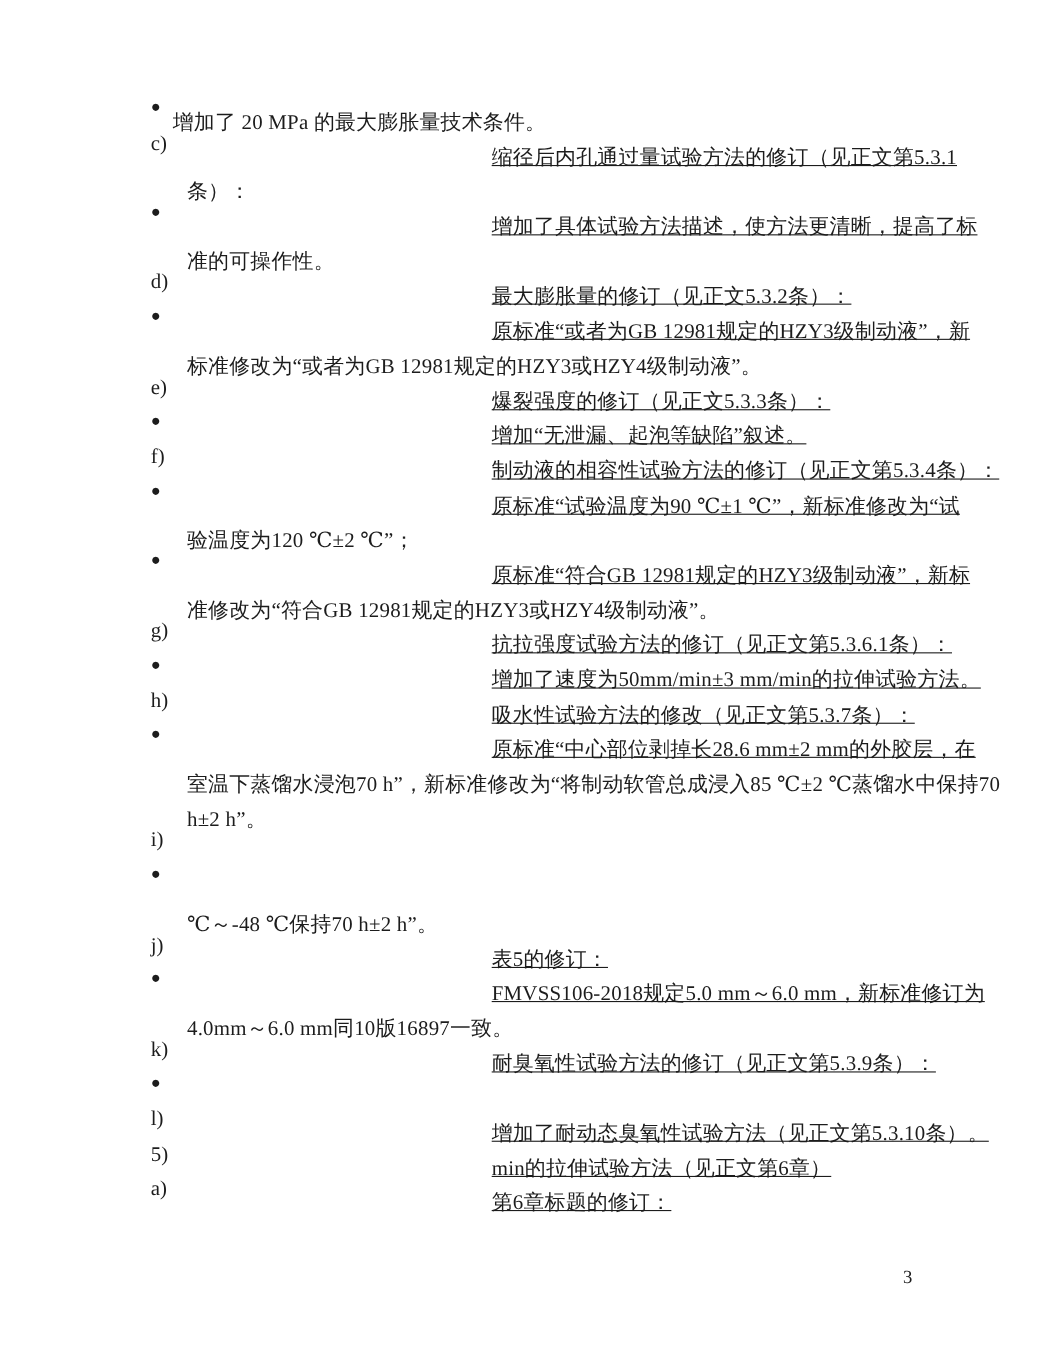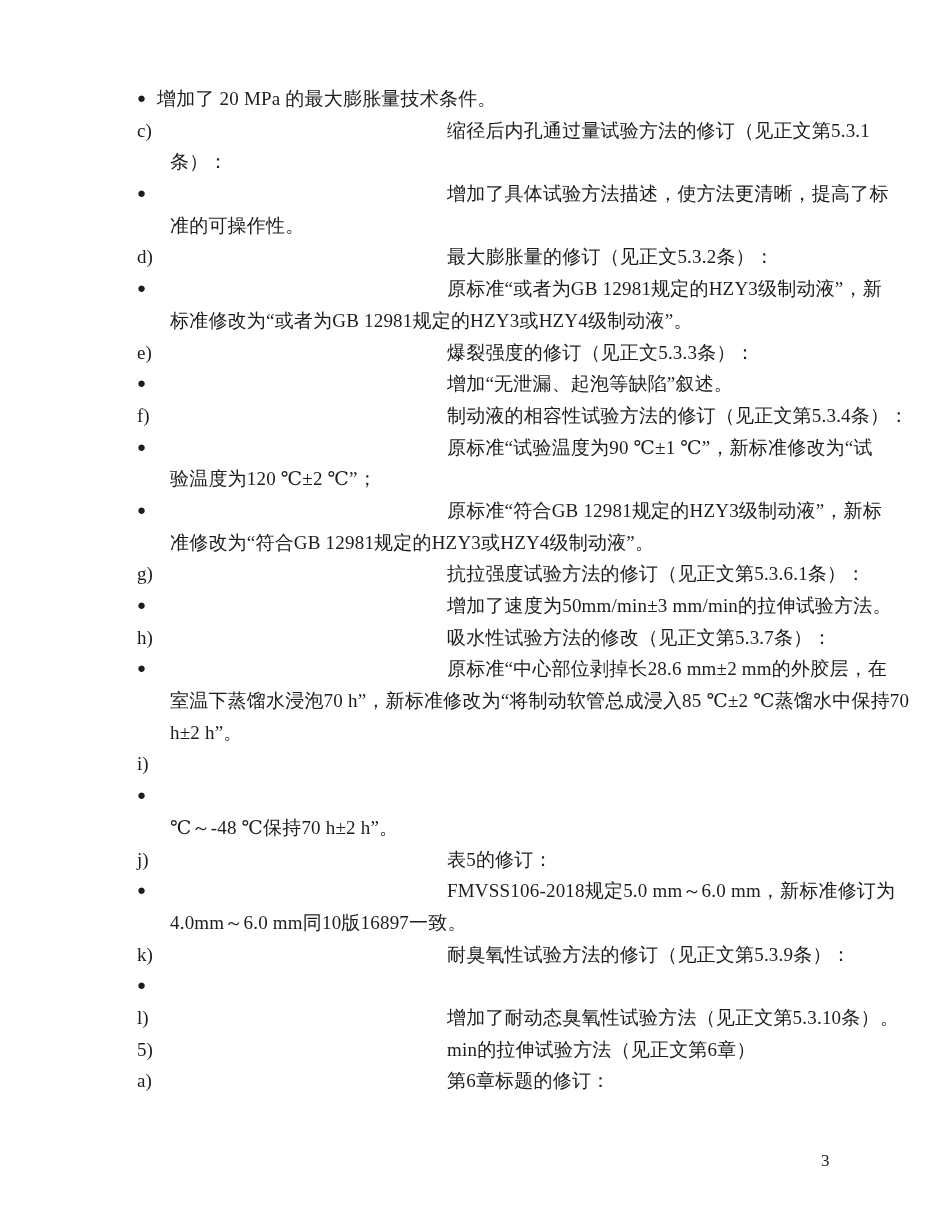--- a/index.html
+++ b/index.html
@@ -32,25 +32,25 @@
     position: absolute;
     left: 137px;
     top: 0;
     line-height: 31.7px;
   }
   .line .marker.bullet {
     font-size: 15px;
   }
   .line .text {
     position: absolute;
-    top: 0;
+    top: 13px;
     line-height: 31.7px;
     letter-spacing: 0.2px;
   }
-  .line.tab  .text { left: 447px; }
+  .line.tab  .text { left: 447px; text-decoration: underline; }
   .line.cont .text { left: 170px; }
   .line.inline .text { left: 157px; }
   .page-number {
     position: absolute;
     left: 821px;
     top: 1151px;
     font-size: 17px;
     line-height: 20px;
   }
 </style>

